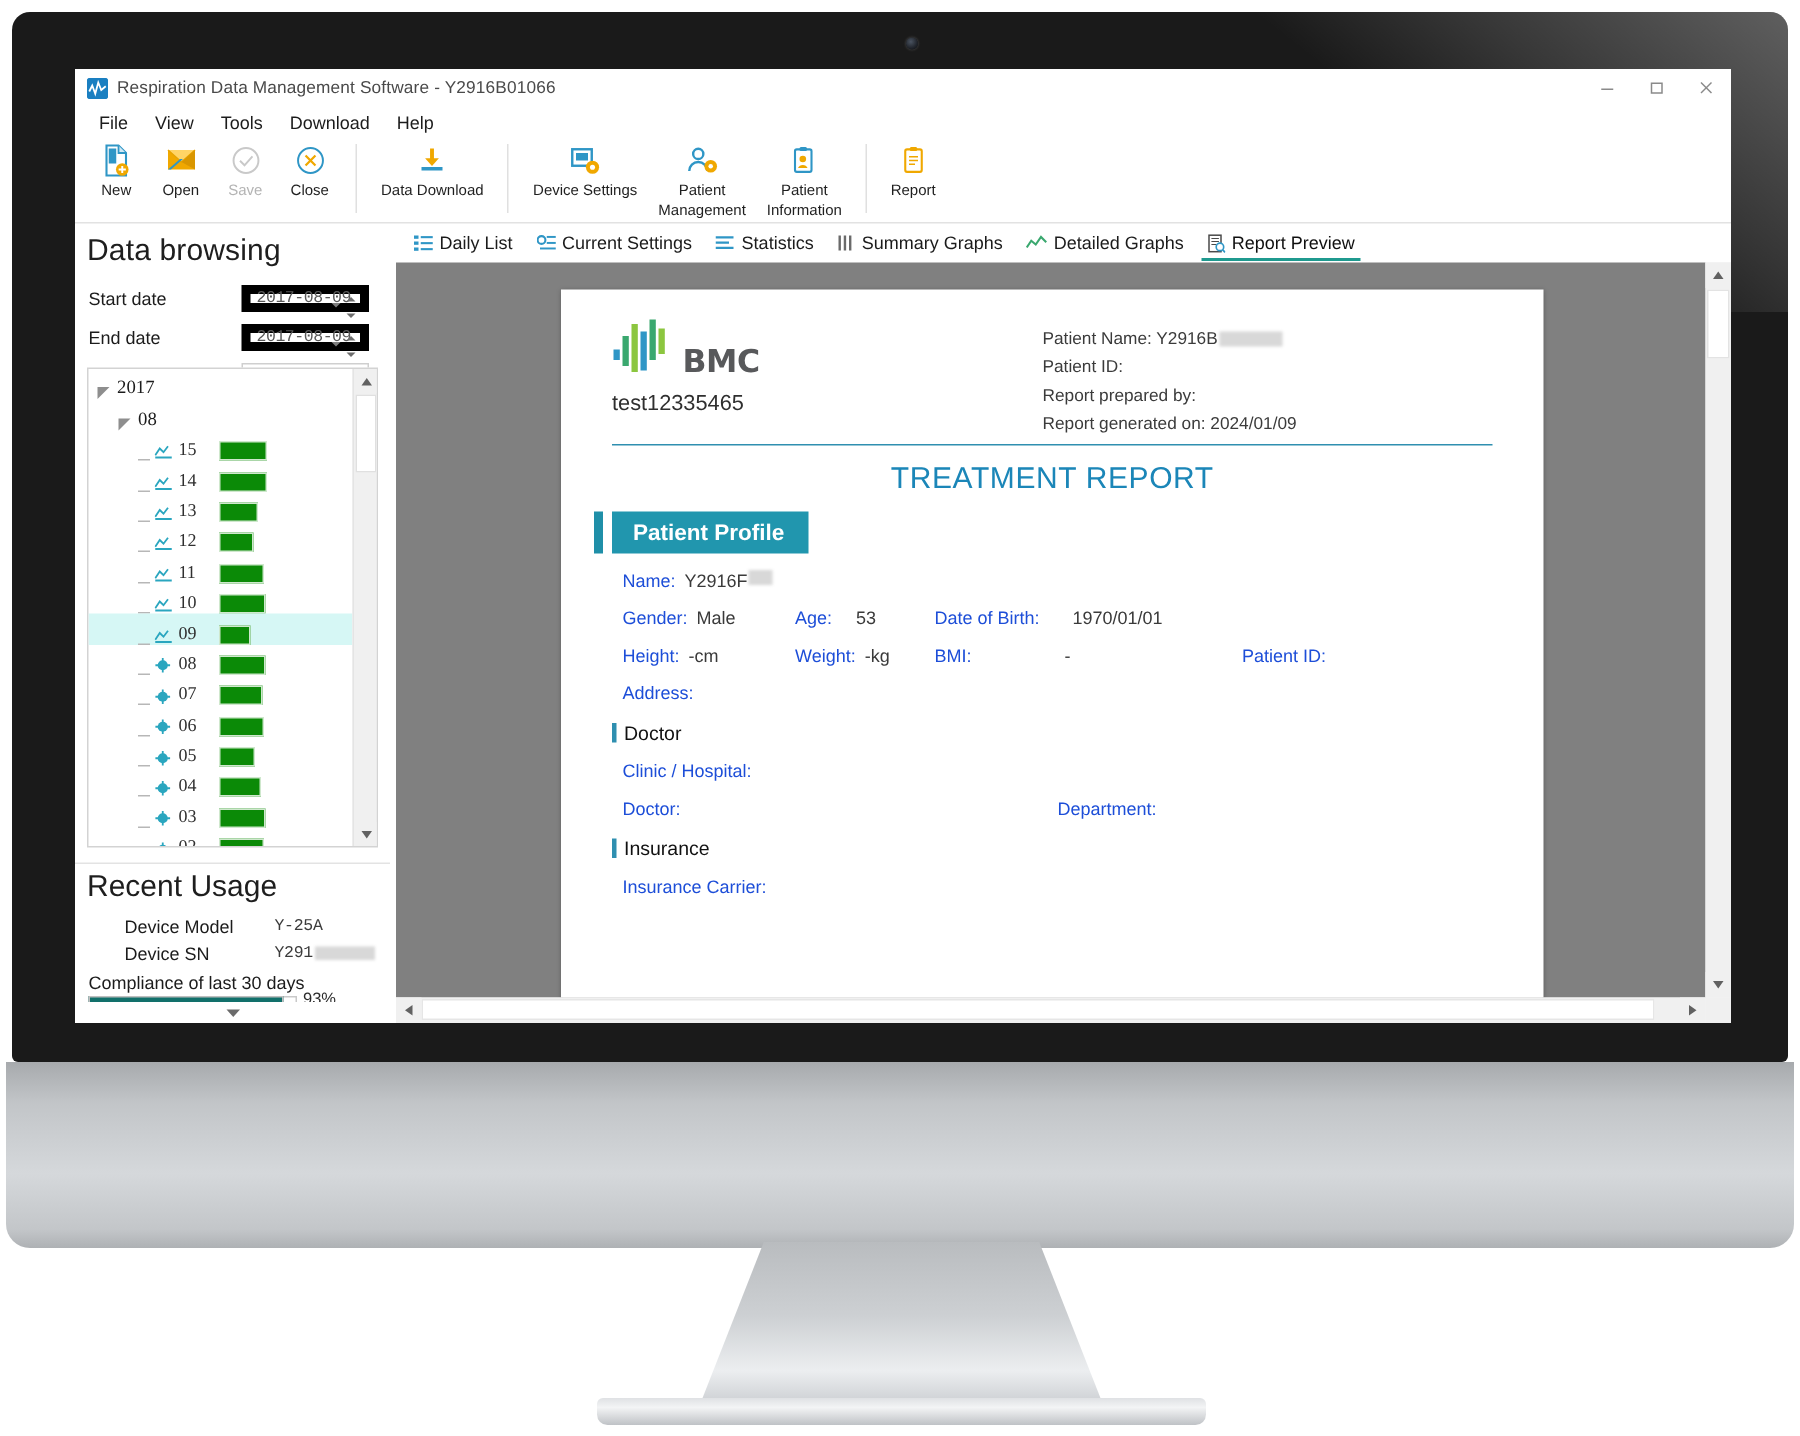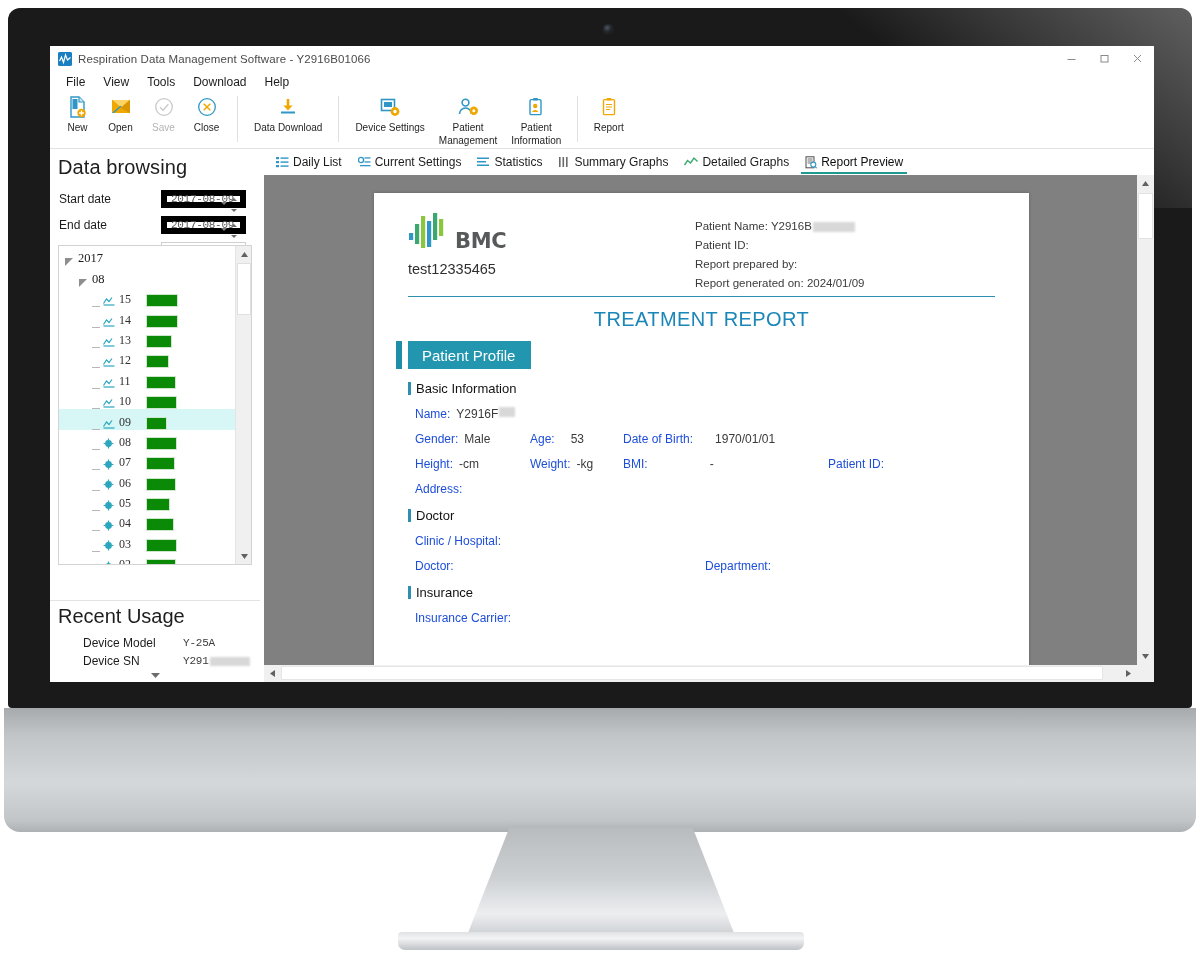--- a/index.html
+++ b/index.html
@@ -137,21 +137,21 @@
   #tree-vsb{
     position:absolute; right:0; top:0; width:16px; bottom:0;
     background:#f0f0f0; border-left:1px solid #e4e4e4;
   }
   .sb-arrow{ width:16px; height:16px; display:flex; align-items:center; justify-content:center;
              background:#f0f0f0; }
   #tree-thumb{ position:absolute; left:1px; top:17px; width:14px; height:52px; background:#ffffff; border:1px solid #e0e0e0;}
 
   
   #recent-usage{
-    position:absolute; left:0; top:450px; width:210px; bottom:0;
+    position:absolute; left:0; top:425px; width:210px; bottom:0;
     border-top:1px solid #e3e3e3; background:#fff;
   }
   #recent-usage-title{ font-size:20px; color:#1e1e1e; padding:4px 0 6px 8px; }
   .ru-row{ display:flex; padding-left:9px; height:18px; align-items:center;margin-left:24px; }
   .ru-k{ font-size:12px; color:#1c1c1c; width:100px; }
   .ru-v{ font-size:11px; color:#3b3b3b; font-family:"Liberation Mono", monospace; letter-spacing:-.2px;}
   .redact{ display:inline-block; background:#d8d8d8; height:9px; vertical-align:middle; margin-left:1px;
            filter:blur(1.1px); }
   .ru-caption{ font-size:12px; color:#1c1c1c; padding-left:9px; margin-top:3px; }
   #compliance-bar{ position:absolute; left:9px; top:88px; width:130px; height:9px; background:#12706b; border:1px solid #bfbfbf;}
@@ -181,21 +181,21 @@
   #rpt-head{ display:flex; justify-content:space-between; }
   #logo-block{ width:190px; }
   #logo-row{ display:flex; align-items:flex-end; height:44px; }
   #logo-text{ font-size:21px; font-weight:bold; color:#58595b; letter-spacing:-.3px; margin-left:1px; font-family:"DejaVu Sans", sans-serif;}
   #logo-sub{ font-size:14.5px; color:#2f2f2f; margin-top:8px; }
   #meta-block{ width:300px; padding-top:8px; }
   .meta-line{ font-size:11.5px; color:#3b3b3b; line-height:19px; }
   #head-rule{ height:1px; background:#2f8fb0; margin-top:3px; }
   #rpt-title{ text-align:center; font-size:20px; color:#1b86b8; letter-spacing:.4px; margin:11px 0 10px 0; }
 
-  #section-bar{ display:flex; align-items:flex-end; height:28px; margin-left:-12px;}
+  #section-bar{ display:flex; align-items:flex-end; height:28px; margin-left:-12px;font-weight:bold;}
   #section-accent{ width:6px; height:28px; background:#1f8fa8; }
   #section-title{ background:#2196ae; color:#fff; font-size:15px; padding:0 16px 0 14px; height:28px;
                   display:flex; align-items:center; margin-left:6px; }
 
   .sub-head{ display:flex; align-items:center; margin-top:12px; }
   .sub-accent{ width:3px; height:13px; background:#2f8fb0; margin-right:5px; }
   .sub-text{ font-size:13px; color:#111; }
   .frow{ display:flex; font-size:12px; color:#444; margin-top:11px; padding-left:7px; }
   .fcell{ display:flex; }
   .fk{ color:#1d4ed8; }
@@ -703,24 +703,20 @@
               </div>
               <div id="head-rule"></div>
 
               <div id="rpt-title">TREATMENT REPORT</div>
 
               <div id="section-bar">
                 <div id="section-accent"></div>
                 <div id="section-title">Patient Profile</div>
               </div>
 
-              <div class="sub-head">
-                <div class="sub-accent"></div>
-                <div class="sub-text">Basic Information</div>
-              </div>
               <div class="frow">
                 <div class="fcell" style="width:100px;">
                   <span class="fk">Name:</span>
                   <span class="fv">Y2916F</span>
                     <span class="redact" style="width:34px;height:10px;"></span>
                 </div>
               </div>
               <div class="frow">
                 <div class="fcell" style="width:115px;">
                   <span class="fk">Gender:</span>

